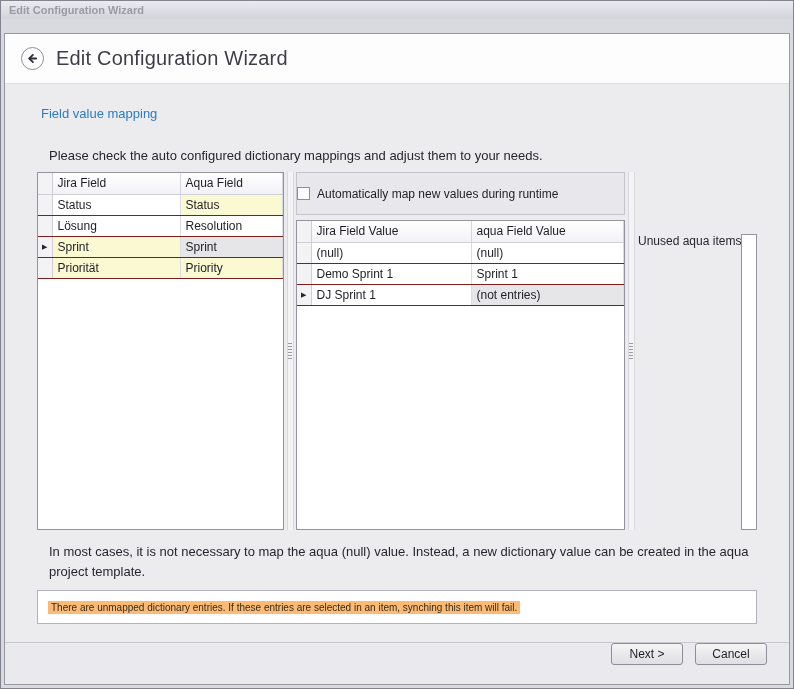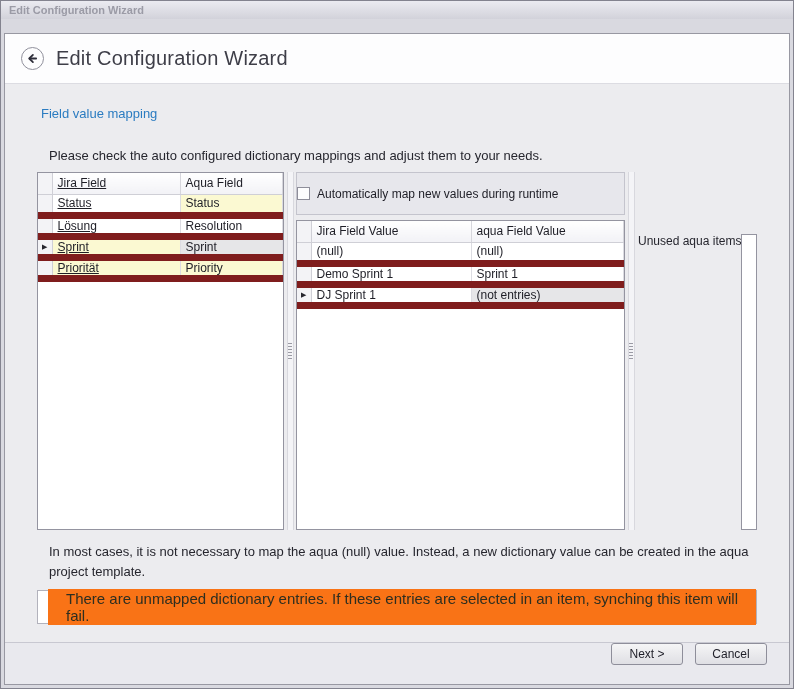--- a/index.html
+++ b/index.html
@@ -62,28 +62,28 @@
     height:21px; padding:0 0 0 5px;
     font-size:12px; font-weight:400; color:#1e1e26;
     text-align:left; overflow:hidden; white-space:nowrap;
   }
   table.grid th {
     background:linear-gradient(#ffffff,#f2f2f6);
     border-right:1px solid #d6d6dc; border-bottom:1px solid #cfcfd6;
   }
   table.grid td {
     background:#ffffff;
-    border-right:1px solid #dcdce2; border-bottom:7px solid #7f1d1d;
+    border-right:1px solid #dcdce2; border-bottom:1px solid #7f1d1d;
   }
   table.grid .c0 { width:14px; padding:0; }
   table.grid th.c0, table.grid td.c0 {
     background:#f3f3f6; border-right:1px solid #cfcfd6;
     text-align:center; font-size:7px; color:#26262e;
   }
-  .left-grid .c1 { width:128px;text-decoration:underline; }
+  .left-grid .c1 { width:128px; }
   .value-grid .c1 { width:160px;margin-top:40px; }
   td.bg-yellow { background:#fbf9d2 !important; }
   td.bg-selected { background:#e6e6e8 !important; }
   .splitter {
     flex:0 0 12px; display:flex; align-items:center; justify-content:center;
     cursor:col-resize;
   }
   .splitter .track {
     width:7px; height:100%;
     background:#f4f4f7;
@@ -118,22 +118,22 @@
   .note {
     font-size:13px; color:#26262e; line-height:1.5;
     margin:12px 0 0 12px; width:700px;
   }
   .warning-box {
     margin-top:9px; height:34px;
     background:#ffffff; border:1px solid #b2b2bc;
     display:flex; align-items:center; padding-left:10px;
   }
   .warning-text {
-    font-size:15px; color:#2e2e20;
-    background:#f97316; padding:1px 18px;
+    font-size:10px; color:#2e2e20;
+    background:#fdba74; padding:1px 3px;
   }
   .footer {
     flex:0 0 42px;
     background:#e9e9ee; border-top:1px solid #c8c8d1;
     display:flex; align-items:flex-start; justify-content:flex-end;
     gap:12px; padding-right:22px;
   }
   .btn {
     width:72px; height:22px;
     font-family:"Liberation Sans","DejaVu Sans",sans-serif;

